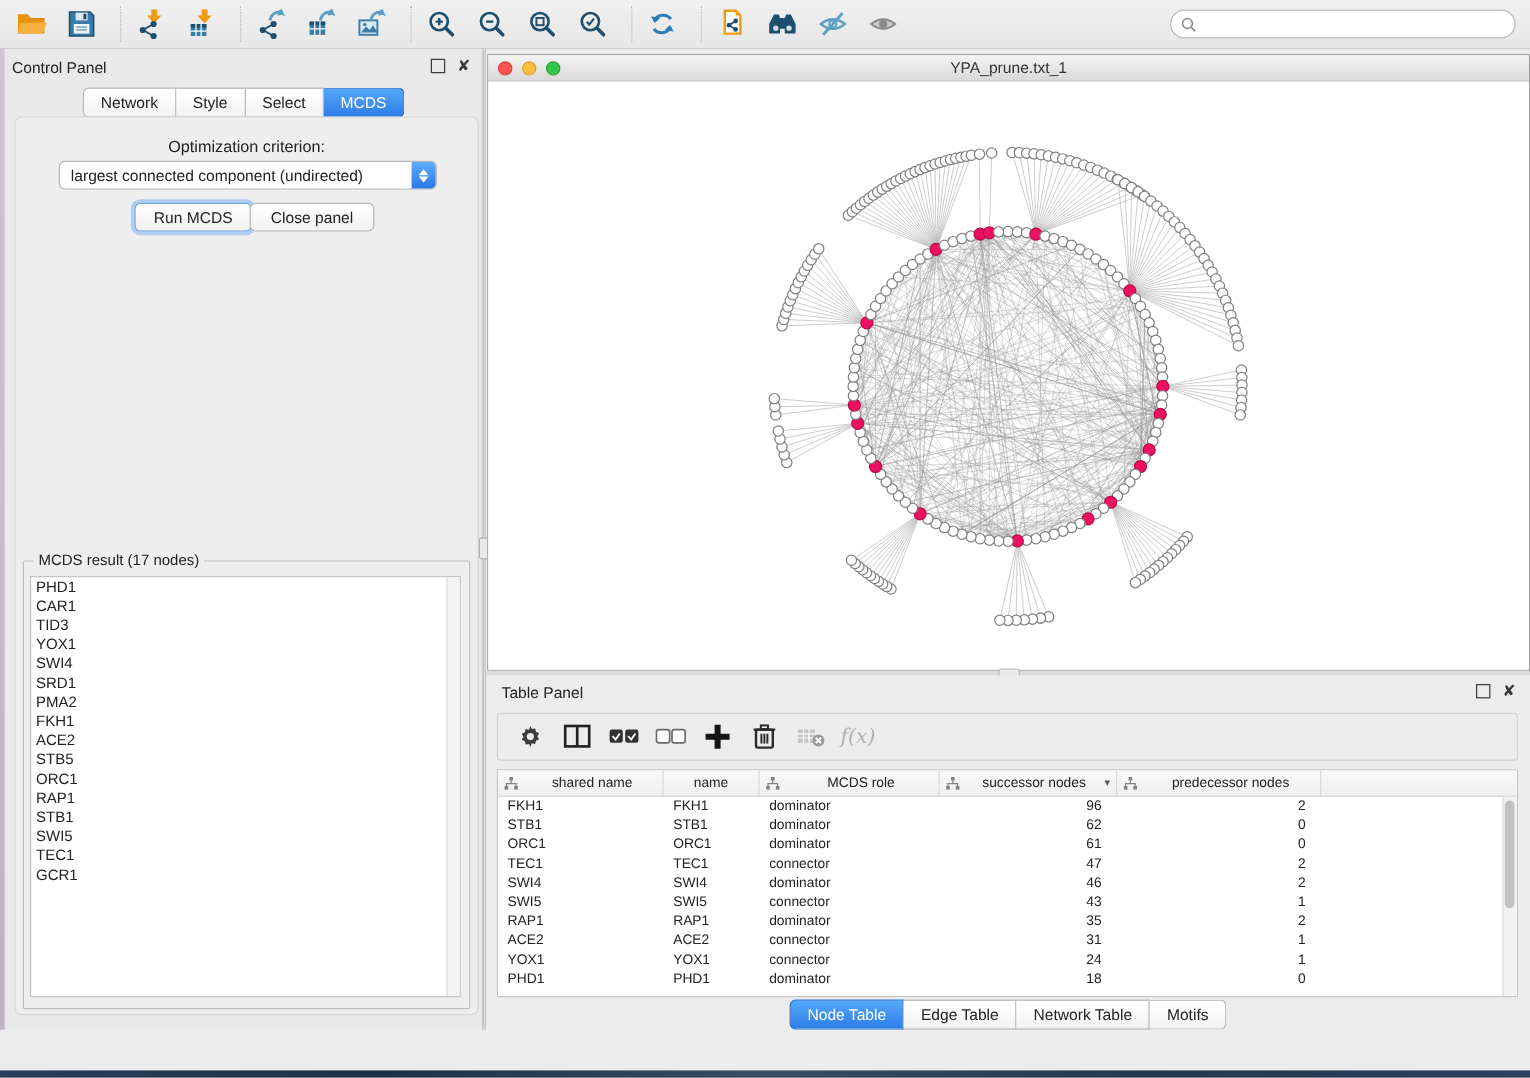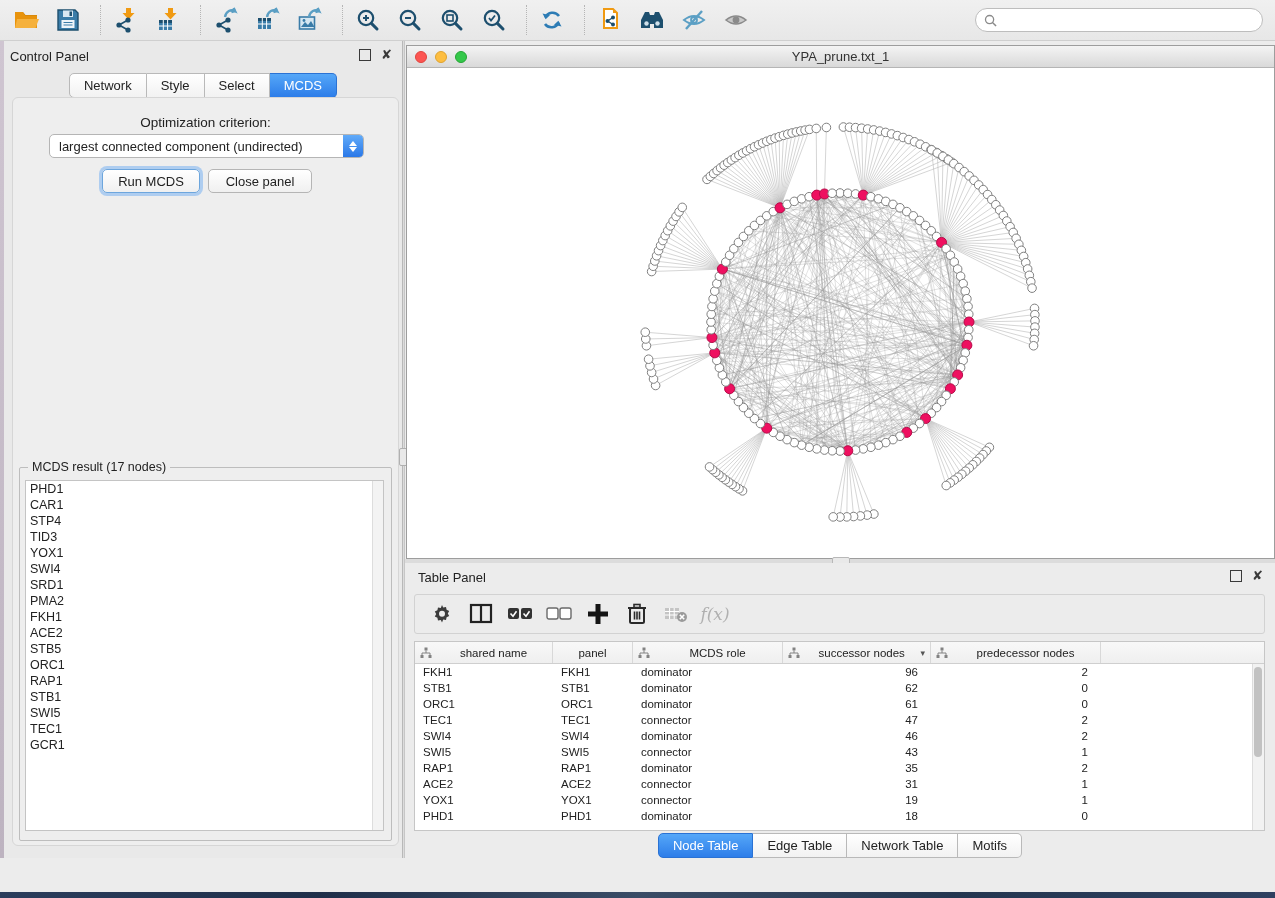--- a/index.html
+++ b/index.html
@@ -260,30 +260,29 @@
 
     <div class="abs cp-card">
       <div class="abs opt-label">Optimization criterion:</div>
       <div class="abs combo">
         <div class="combo-text">largest connected component (undirected)</div>
         <div class="combo-step">
           <span class="chev up"></span>
             <span class="chev dn"></span>
         </div>
       </div>
-      <div class="btn focus" style="left:89px;top:71px;width:98px;">Run MCDS</div>
+      <div class="btn focus" style="left:99px;top:71px;width:98px;">Run MCDS</div>
       <div class="btn" style="left:195px;top:71px;width:104px;">Close panel</div>
 
       <div class="abs groupbox">
         <div class="group-title">MCDS result (17 nodes)</div>
         <div class="mcds-list" id="mcds-list">
           <div class="list-scroll"></div>
         <div class="mcds-item">PHD1</div>
             <div class="mcds-item">CAR1</div>
-            <div class="mcds-item">STP4</div>
             <div class="mcds-item">TID3</div>
             <div class="mcds-item">YOX1</div>
             <div class="mcds-item">SWI4</div>
             <div class="mcds-item">SRD1</div>
             <div class="mcds-item">PMA2</div>
             <div class="mcds-item">FKH1</div>
             <div class="mcds-item">ACE2</div>
             <div class="mcds-item">STB5</div>
             <div class="mcds-item">ORC1</div>
             <div class="mcds-item">RAP1</div>
@@ -1195,21 +1194,21 @@
           <div class="th" style="width: 138px;">
             <svg width="12" height="12" viewBox="0 0 12 12" style="margin:0 3px 0 5px;">
               <rect x="4.5" y="0.5" width="3" height="3" fill="#828282"></rect>
               <rect x="0.5" y="8" width="3" height="3" fill="#828282"></rect>
               <rect x="8.5" y="8" width="3" height="3" fill="#828282"></rect>
               <path d="M6 3.5 V6 M2 8 V6 h8 v2" stroke="#828282" fill="none"></path>
             </svg>
             <span class="lbl">shared name</span>
           </div>
           <div class="th" style="width: 80px;">
-            <span class="lbl">panel</span>
+            <span class="lbl">name</span>
           </div>
           <div class="th" style="width: 150px;">
             <svg width="12" height="12" viewBox="0 0 12 12" style="margin:0 3px 0 5px;">
               <rect x="4.5" y="0.5" width="3" height="3" fill="#828282"></rect>
               <rect x="0.5" y="8" width="3" height="3" fill="#828282"></rect>
               <rect x="8.5" y="8" width="3" height="3" fill="#828282"></rect>
               <path d="M6 3.5 V6 M2 8 V6 h8 v2" stroke="#828282" fill="none"></path>
             </svg>
             <span class="lbl">MCDS role</span>
           </div>
@@ -1288,21 +1287,21 @@
             <div class="td" style="width: 138px;">ACE2</div>
             <div class="td" style="width: 80px;">ACE2</div>
             <div class="td" style="width: 150px;">connector</div>
             <div class="td num" style="width: 148px;">31</div>
             <div class="td num" style="width: 170px;">1</div>
           </div>
           <div class="trow">
             <div class="td" style="width: 138px;">YOX1</div>
             <div class="td" style="width: 80px;">YOX1</div>
             <div class="td" style="width: 150px;">connector</div>
-            <div class="td num" style="width: 148px;">19</div>
+            <div class="td num" style="width: 148px;">24</div>
             <div class="td num" style="width: 170px;">1</div>
           </div>
           <div class="trow">
             <div class="td" style="width: 138px;">PHD1</div>
             <div class="td" style="width: 80px;">PHD1</div>
             <div class="td" style="width: 150px;">dominator</div>
             <div class="td num" style="width: 148px;">18</div>
             <div class="td num" style="width: 170px;">0</div>
           </div>
         </div>

